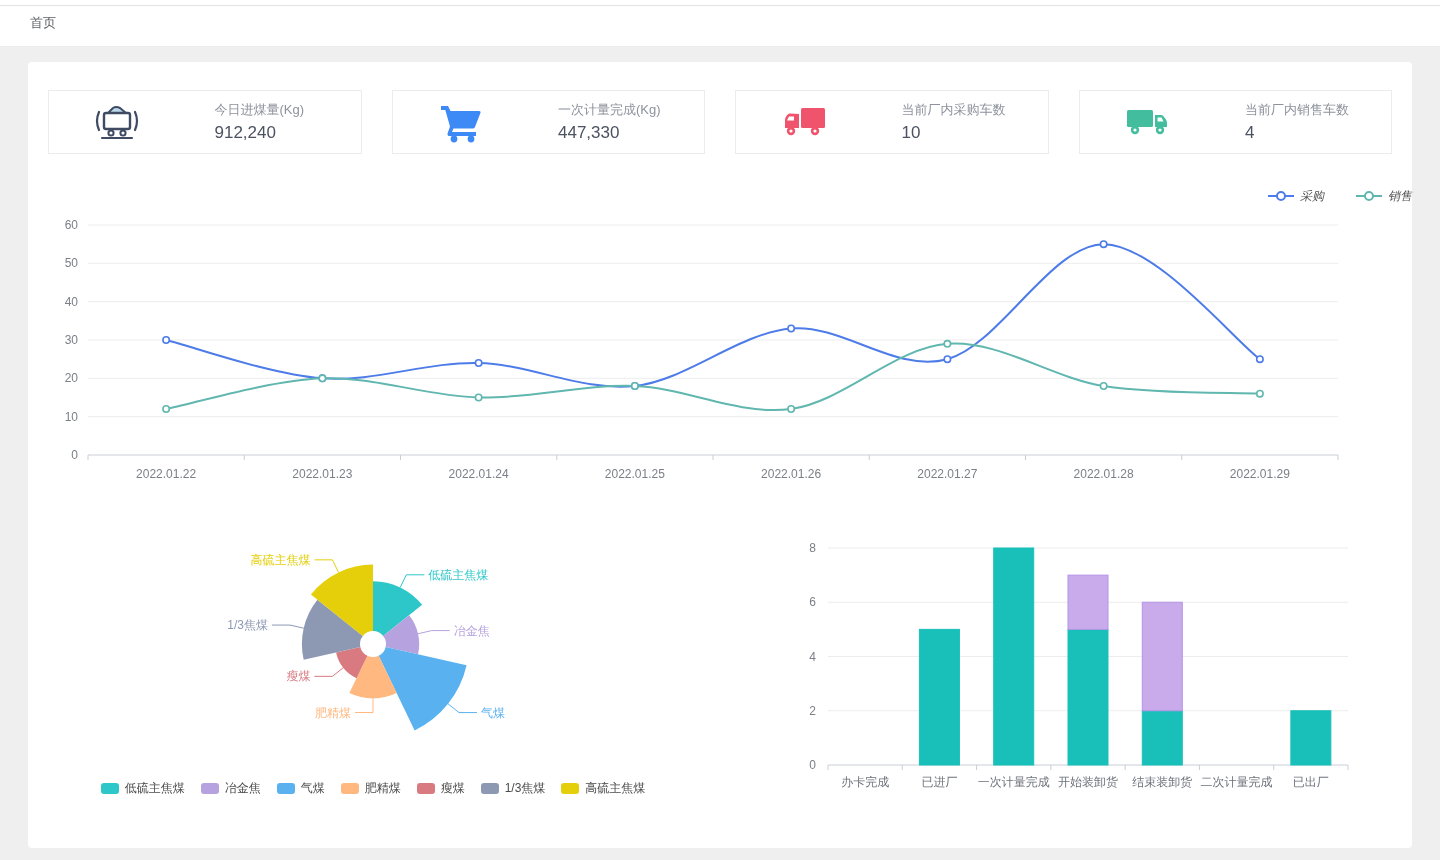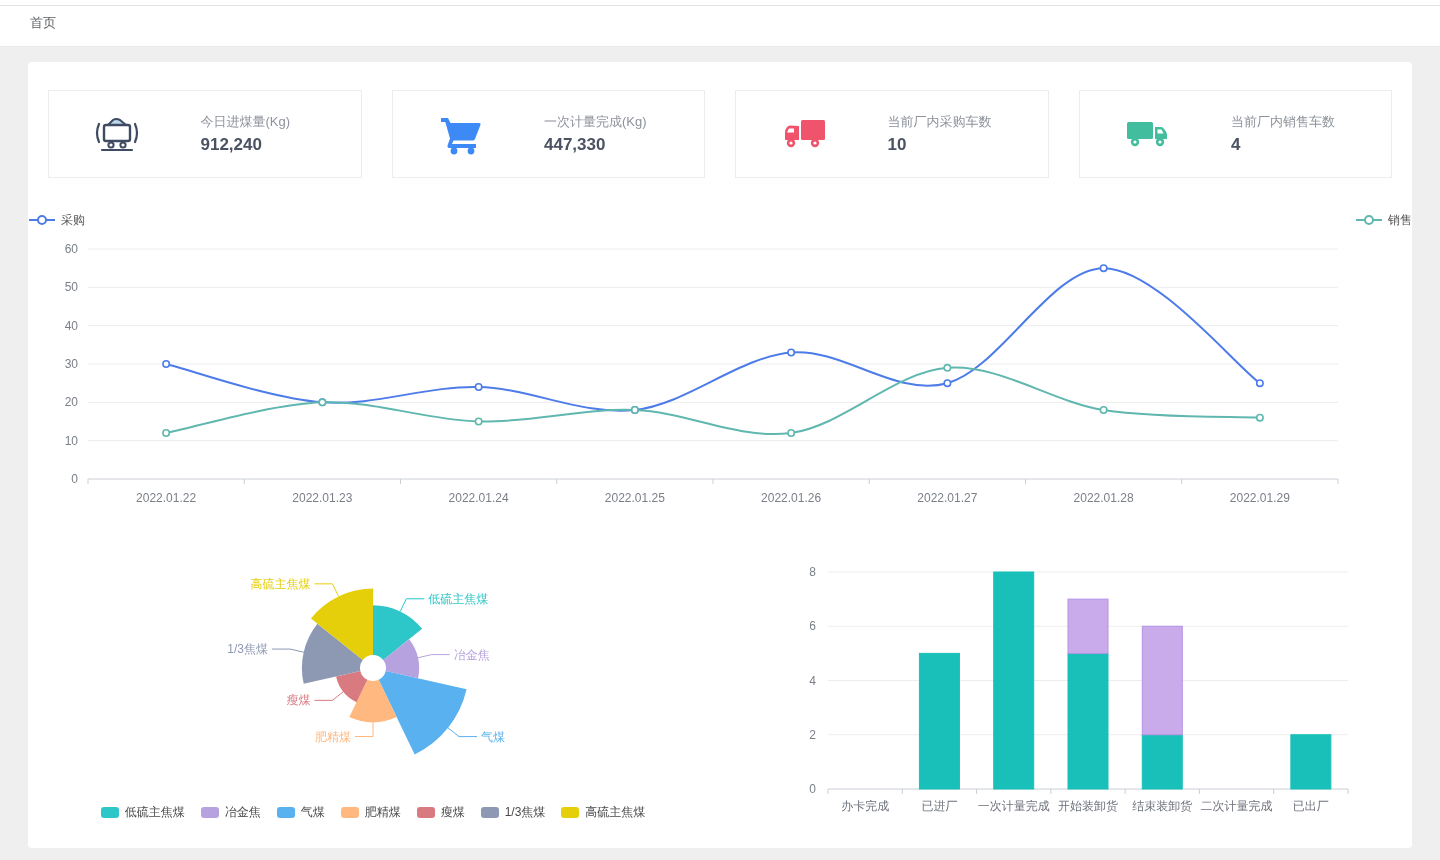--- a/index.html
+++ b/index.html
@@ -18,31 +18,31 @@
     content:""; position:absolute; top:5px; left:0; right:0;
     height:1px; background:#e3e3e3;
   }
   .breadcrumb { margin-left:30px; font-size:13px; color:#606266; cursor:pointer; }
   .panel {
     position:relative; margin:15px 28px 0 28px; height:786px;
     background:#fff; border-radius:4px;
   }
   .cards-row { display:flex; gap:30px; padding:28px 20px 0 20px; }
   .stat-card {
-    flex:1; height:88px; border:1px solid #ececec; background:#fff;
-    display:flex; align-items:center; padding:0 22px 0 38px;
+    flex:1; height:64px; border:1px solid #ececec; background:#fff;
+    display:flex; align-items:center; padding:0 8px 0 38px;
   }
   .stat-icon { width:60px; display:flex; justify-content:center; align-items:center; }
   .stat-text { margin-left:auto; width:138px; display:flex; flex-direction:column; }
   .stat-label { font-size:13px; color:#8d929c; line-height:18px; }
-  .stat-value { font-size:17px; font-weight:bold; color:#4b5261; margin-top:4px; }
+  .stat-value { font-size:17px; font-weight:normal; color:#4b5261; margin-top:4px; }
   .line-chart-section { margin-top:32px; }
   .chart-legend {
-    display:flex; justify-content:space-between; align-items:center; gap:31px;
-    height:20px; margin-bottom:4px;
+    display:flex; justify-content:flex-end; align-items:center; gap:31px;
+    height:20px; margin-bottom:4px;font-style:italic;
   }
   .legend-item { display:flex; align-items:center; gap:5px; cursor:pointer; font-size:12px; color:#555; }
   .bottom-row { display:flex; margin-top:26px; }
   .bottom-left { width:690px; }
   .bottom-right { width:690px; }
   .rose-legend {
     display:flex; justify-content:center; align-items:center; gap:16px;
     margin-top:8px;
   }
   .rose-legend .legend-item { gap:6px; font-size:12px; color:#4a4a4a; }

